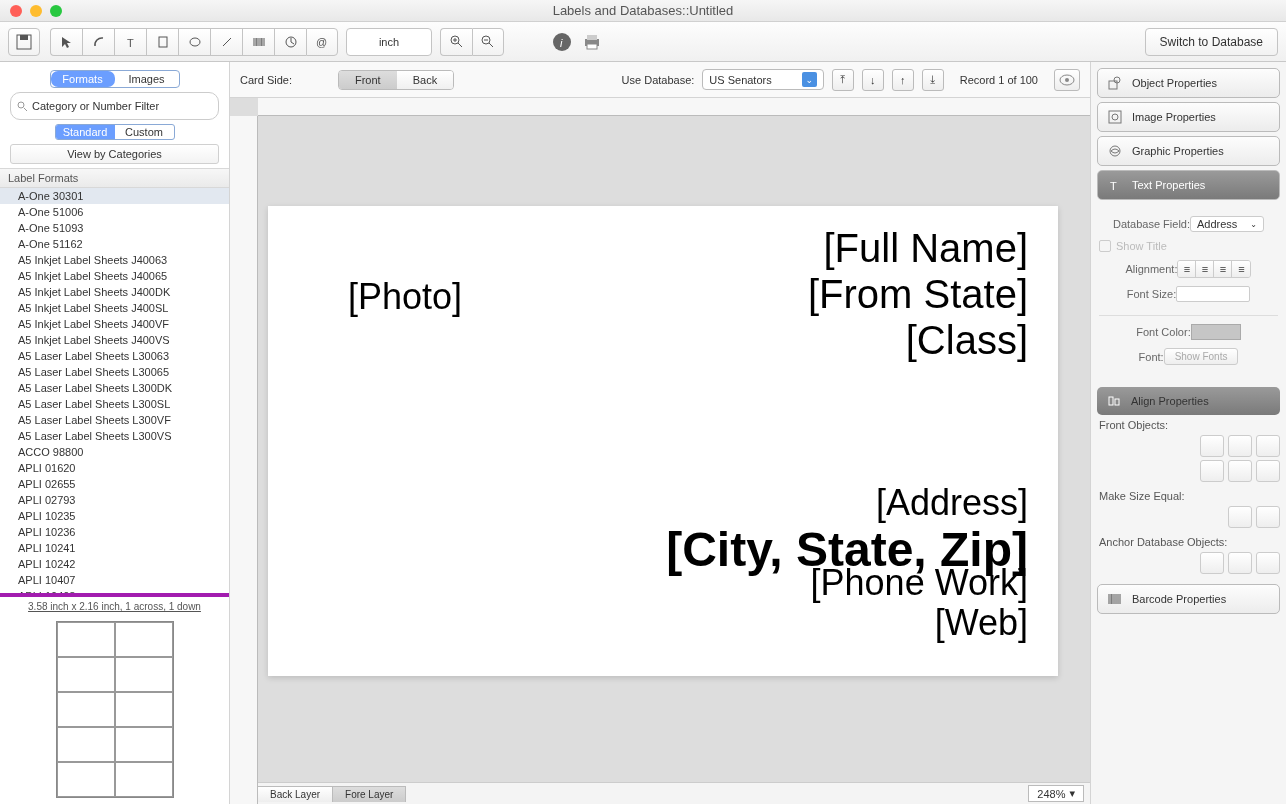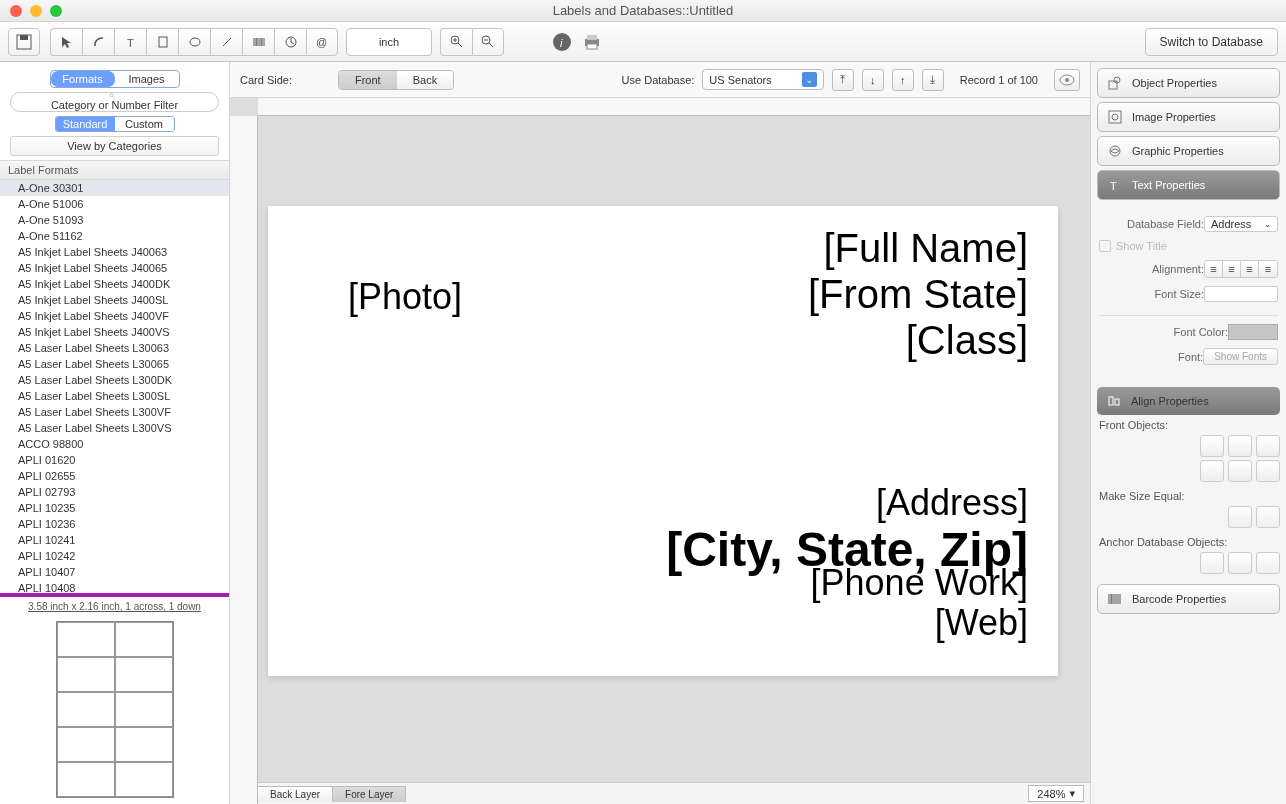--- a/index.html
+++ b/index.html
@@ -18,21 +18,21 @@
 .tgroup .tbtn:first-child{border-radius:4px 0 0 4px;}
 .tgroup .tbtn:last-child{border-radius:0 4px 4px 0;border-right:1px solid #c4c4c4;}
 .unit-field{width:86px;height:28px;border:1px solid #c4c4c4;border-radius:4px;background:#fff;text-align:center;line-height:26px;margin:0 6px;}
 .spacer{flex:1;}
 .switch-btn{height:28px;padding:0 14px;border:1px solid #c4c4c4;background:linear-gradient(#fff,#f2f2f2);border-radius:4px;font-size:12px;}
 .main{display:flex;height:742px;}
 .left{width:230px;background:#fff;border-right:1px solid #d4d4d4;display:flex;flex-direction:column;}
 .seg{display:flex;margin:8px auto 4px;border:1px solid #8aa9d6;border-radius:4px;overflow:hidden;width:130px;}
 .seg span{flex:1;text-align:center;padding:2px 0;font-size:11px;}
 .seg .sel{background:#6b9eff;color:#fff;border-radius:7px;}
-.searchbox{margin:0 10px 4px;height:20px;border:1px solid #ccc;border-radius:10px;display:flex;align-items:center;padding:0 6px;color:#999;flex-direction:column;}
+.searchbox{margin:0 10px 4px;height:28px;border:1px solid #ccc;border-radius:10px;display:flex;align-items:center;padding:0 6px;color:#999;}
 .searchbox svg{margin-right:4px;}
 .minis{display:flex;margin:0 auto 4px;border:1px solid #8aa9d6;border-radius:3px;overflow:hidden;width:120px;font-size:10px;}
 .minis span{flex:1;text-align:center;padding:1px 0;}
 .minis .sel{background:#6b9eff;color:#fff;}
 .cat-btn{margin:0 10px 4px;border:1px solid #d0d0d0;background:linear-gradient(#fff,#f3f3f3);text-align:center;padding:3px 0;font-size:11px;border-radius:3px;}
 .section-hdr{background:linear-gradient(#f7f7f7,#eaeaea);border-top:1px solid #d8d8d8;border-bottom:1px solid #d8d8d8;padding:3px 8px;font-size:11px;color:#555;}
 .label-list{flex:1;overflow-y:auto;}
 .label-list div{padding:1px 18px;font-size:11px;line-height:14px;}
 .label-list .sel{background:#e2e8f0;}
 .preview-caption{text-align:center;font-size:10px;color:#555;padding:4px 0 2px;border-top:4px solid #a21caf;text-decoration:underline;}
@@ -65,21 +65,21 @@
 .layer-tabs{position:absolute;bottom:0;left:28px;right:0;height:22px;background:#f4f4f4;border-top:1px solid #ccc;display:flex;align-items:center;}
 .ltab{padding:2px 12px;border:1px solid #bbb;border-bottom:none;font-size:10px;background:linear-gradient(#fff,#eee);margin-left:-1px;}
 .ltab.sel{background:linear-gradient(#ddd,#ccc);}
 .zoom{margin-left:auto;margin-right:6px;border:1px solid #bbb;padding:1px 8px;font-size:10px;background:#fff;display:flex;align-items:center;gap:4px;}
 .right{width:196px;background:#f5f5f5;border-left:1px solid #d4d4d4;padding:6px;}
 .prop-btn{display:flex;align-items:center;gap:8px;border:1px solid #bbb;border-radius:5px;padding:5px 8px;margin-bottom:4px;background:linear-gradient(#fdfdfd,#ececec);font-size:12px;}
 .prop-btn.sel{background:linear-gradient(#9a9a9a,#7a7a7a);color:#fff;}
 .prop-btn.sel span{color:#fff;}
 .picon{width:18px;height:18px;display:flex;align-items:center;justify-content:center;}
 .prop-body{padding:4px 2px;font-size:11px;}
-.prop-row{display:flex;align-items:center;justify-content:flex-end;margin:8px 0;}
+.prop-row{display:flex;align-items:center;justify-content:center;margin:8px 0;}
 .prop-row label{color:#666;}
 .mini-sel{border:1px solid #ccc;border-radius:3px;padding:1px 6px;background:#fff;min-width:74px;font-size:10px;display:flex;justify-content:space-between;align-items:center;}
 .align-set{display:flex;border:1px solid #ccc;border-radius:3px;overflow:hidden;}
 .align-set span{width:18px;height:16px;border-right:1px solid #ccc;background:linear-gradient(#fff,#eee);display:flex;align-items:center;justify-content:center;}
 .align-set span:last-child{border-right:none;}
 .swatch{width:50px;height:16px;background:#c6c6c6;border:1px solid #aaa;}
 .fontbtn{border:1px solid #ccc;border-radius:3px;padding:2px 10px;background:linear-gradient(#fff,#eee);color:#aaa;font-size:10px;}
 .sect-hdr{background:linear-gradient(#9a9a9a,#7a7a7a);color:#fff;border-radius:5px;padding:5px 8px;margin:10px 0 4px;display:flex;align-items:center;gap:8px;font-size:12px;}
 .btn-grid{display:flex;gap:4px;justify-content:flex-end;margin:3px 0;}
 .sq{width:24px;height:22px;border:1px solid #ccc;border-radius:3px;background:linear-gradient(#fff,#eee);}

